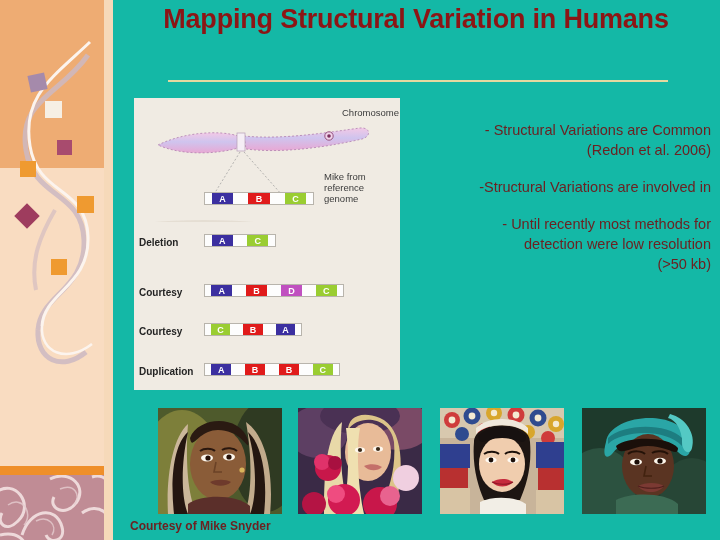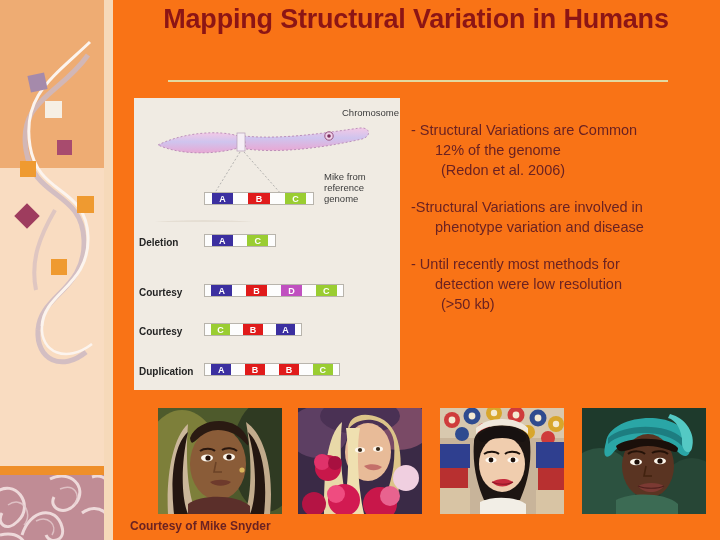--- a/index.html
+++ b/index.html
@@ -2,21 +2,21 @@
 <html><head>
 <meta charset="utf-8">
 <style>
   html,body{margin:0;padding:0;}
   body{
     width:720px;height:540px;overflow:hidden;
     background:#fbf8c6;
     font-family:"Liberation Sans", sans-serif;
     position:relative;
   }
-  #slide{position:absolute;left:0;top:0;width:720px;height:540px;background:#f97316;}
+  #slide{position:absolute;left:0;top:0;width:720px;height:540px;background:#14b8a6;}
 
   
   #sidebar{position:absolute;left:0;top:0;width:113px;height:540px;overflow:hidden;}
   .sb-top{position:absolute;left:0;top:0;width:113px;height:168px;background:#eeac73;}
   .sb-mid{position:absolute;left:0;top:168px;width:113px;height:300px;background:#f9dcc1;}
   .sb-orangebar{position:absolute;left:0;top:466px;width:113px;height:9px;background:#ef8f2a;}
   .sb-foot{position:absolute;left:0;top:475px;width:113px;height:65px;background:#c08c95;overflow:hidden;}
   .sb-edge{position:absolute;left:104px;top:0;width:9px;height:540px;background:#f6d9b9;}
   #sidebar svg{position:absolute;left:0;top:0;}
 
@@ -42,21 +42,21 @@
 
   .bar{position:absolute;height:13px;background:#e9e6e0;border:1px solid #b8b4ac;box-sizing:border-box;display:flex;align-items:stretch;}
   .seg{height:100%;}
   .seg.white{background:#fdfdfd;}
   .gene{position:relative;color:#ffffff;font-size:9px;font-weight:bold;
         display:flex;align-items:center;justify-content:center;font-family:"Liberation Sans",sans-serif;}
 
   
   #bullets{position:absolute;left:411px;top:120px;width:300px;
     color:#6b2222;font-size:14.5px;line-height:20px;}
-  .b-group{margin-bottom:17px;}
+  .b-group{margin-bottom:17px;text-align:right;}
   .b-line{white-space:nowrap;}
   .ind1{padding-left:24px;}
   .ind2{padding-left:30px;}
 
   
   #photos{position:absolute;left:158px;top:408px;width:556px;height:106px;}
   .photo{position:absolute;top:0;width:124px;height:106px;overflow:hidden;background:#333;}
   .photo svg{display:block;}
 
   
@@ -203,26 +203,24 @@
         <div class="seg gene" style="flex: 14.9533 0 auto; width: 14.9533%; background: rgb(224, 27, 27);">B</div>
         <div class="seg white" style="flex: 10.2804 0 auto; width: 10.2804%;"></div>
         <div class="seg gene" style="flex: 14.9533 0 auto; width: 14.9533%; background: rgb(154, 205, 50);">C</div>
         <div class="seg white" style="flex: 4.6729 0 auto; width: 4.6729%;"></div>
       </div>
   </div>
 
   <div id="bullets">
       <div class="b-group">
         <div class="b-line">- Structural Variations are Common</div>
-        <div class="b-line ind1">12% of the genome</div>
         <div class="b-line ind2">(Redon et al. 2006)</div>
       </div>
       <div class="b-group">
         <div class="b-line">-Structural Variations are involved in</div>
-        <div class="b-line ind1">phenotype variation and disease</div>
       </div>
       <div class="b-group">
         <div class="b-line">- Until recently most methods for</div>
         <div class="b-line ind1">detection were low resolution</div>
         <div class="b-line ind2">(&gt;50 kb)</div>
       </div>
     </div>
 
   <div id="photos">
 

